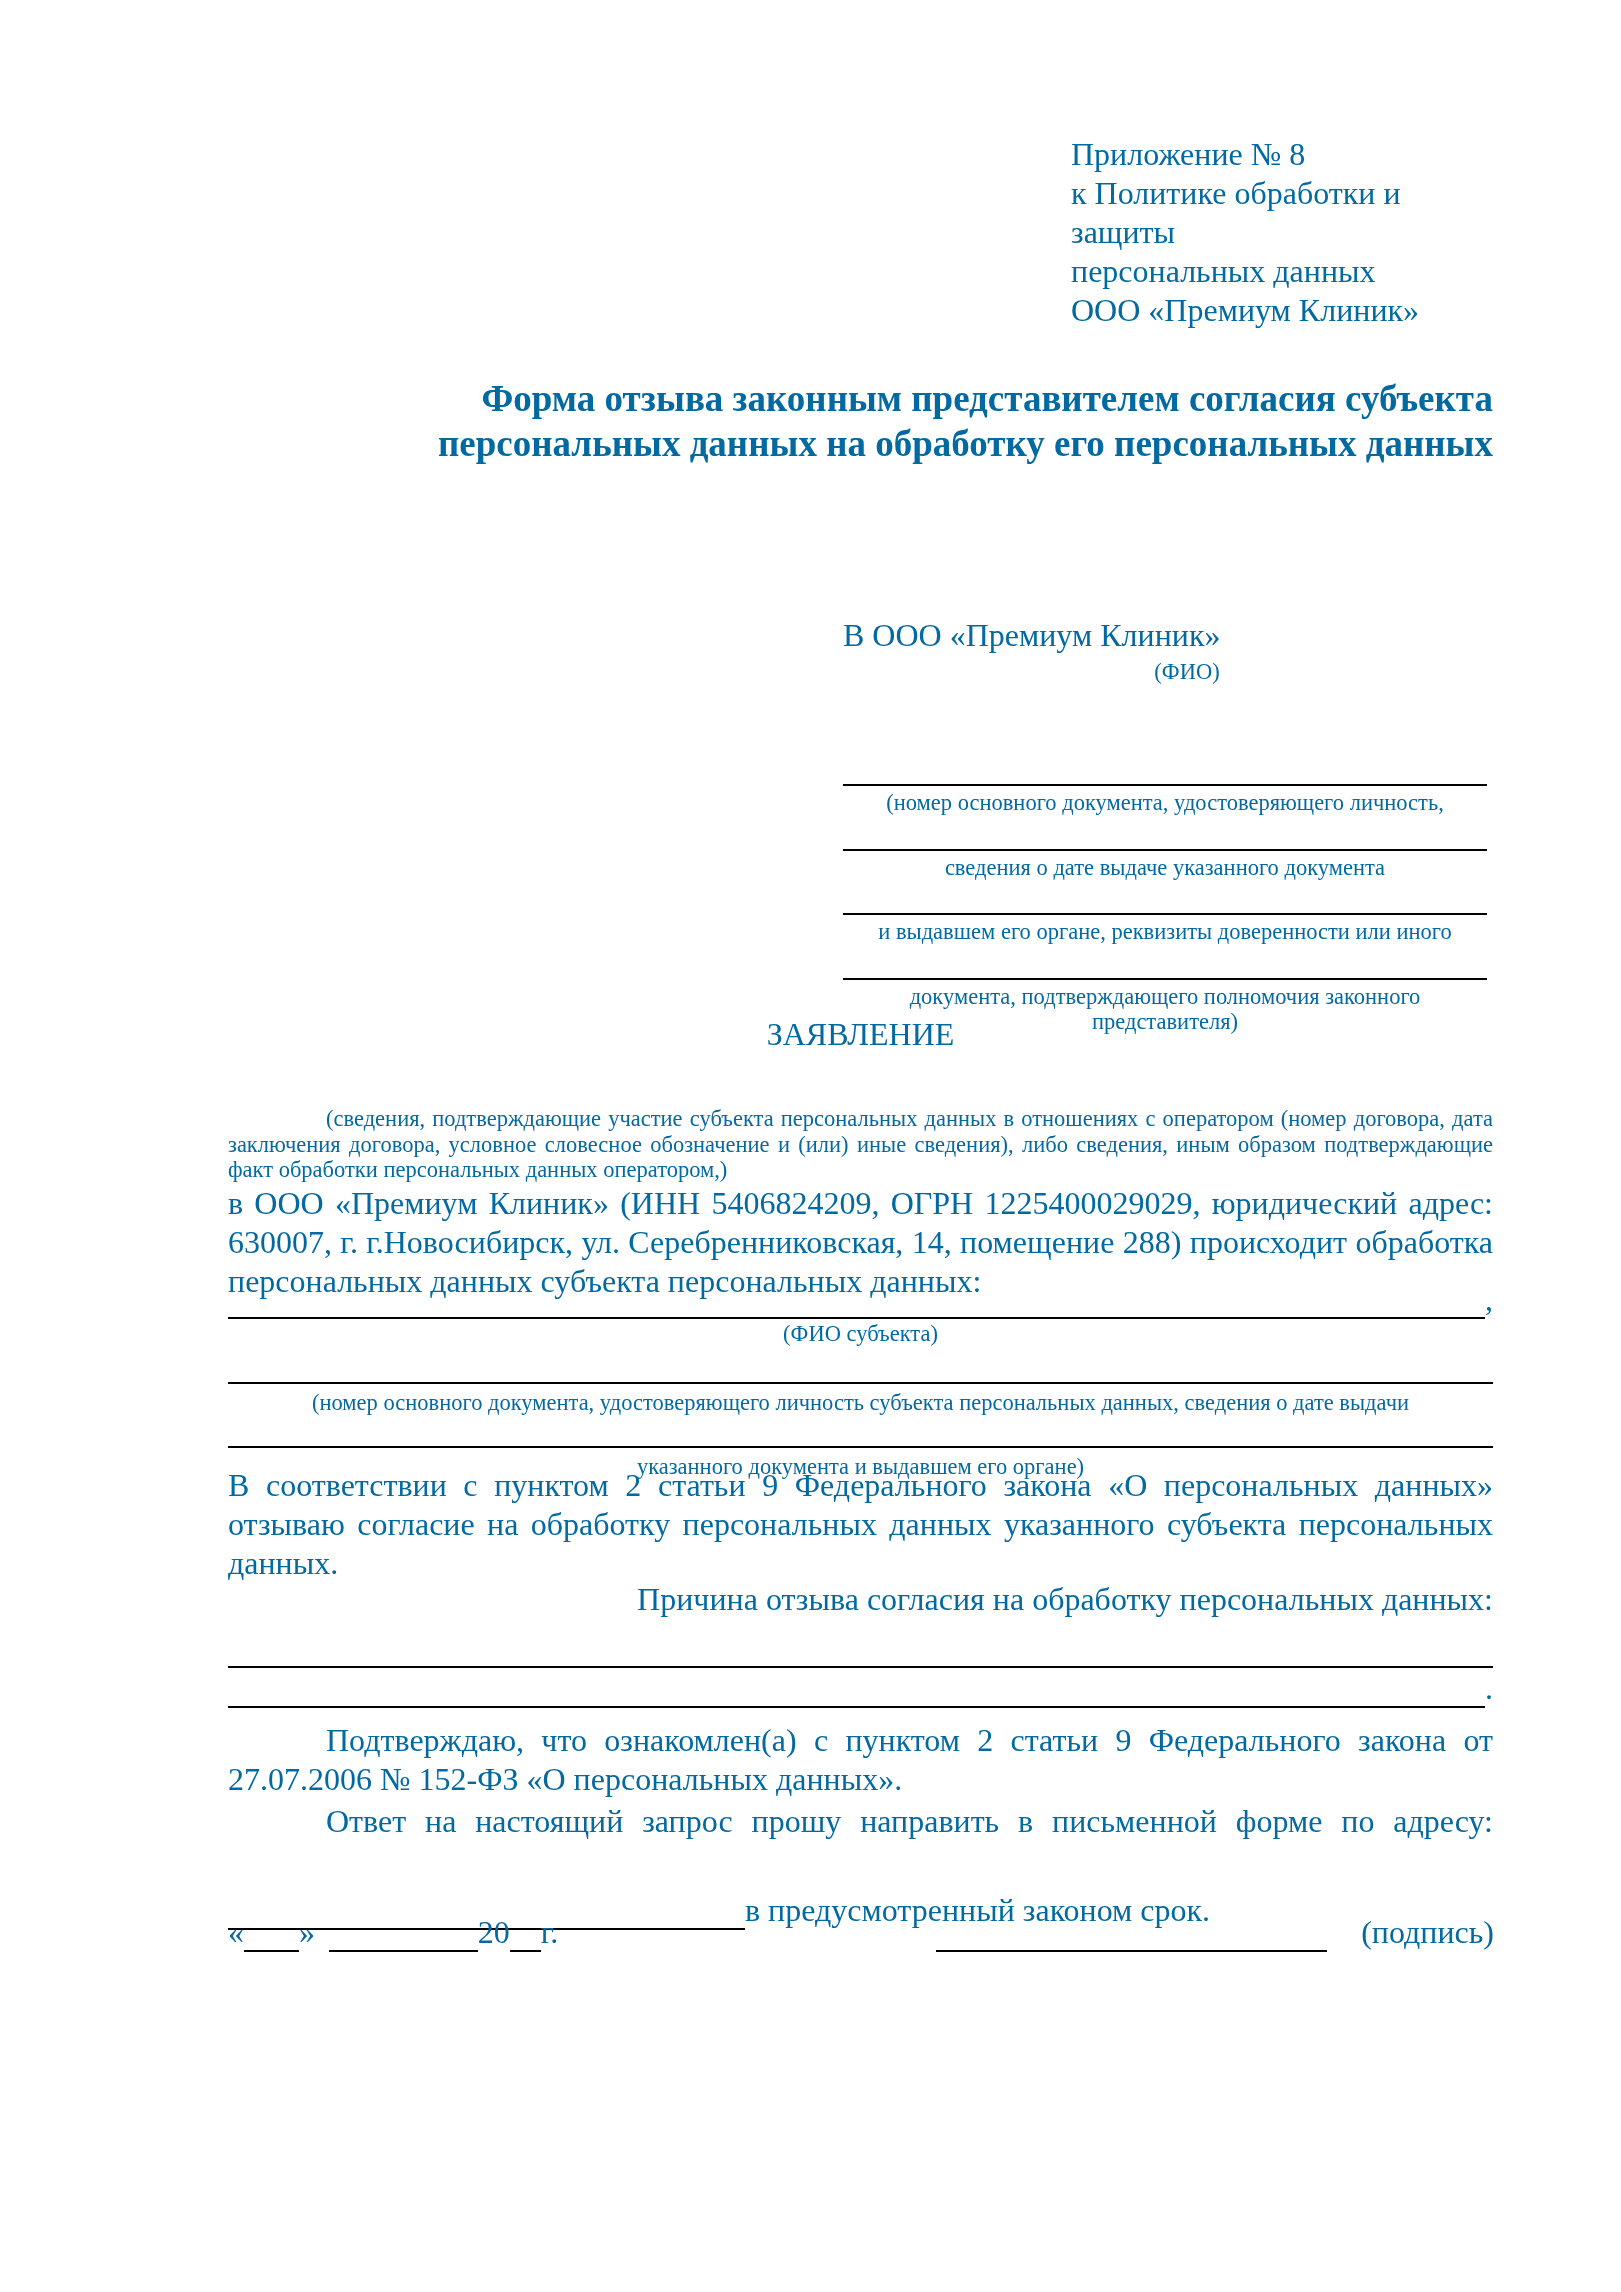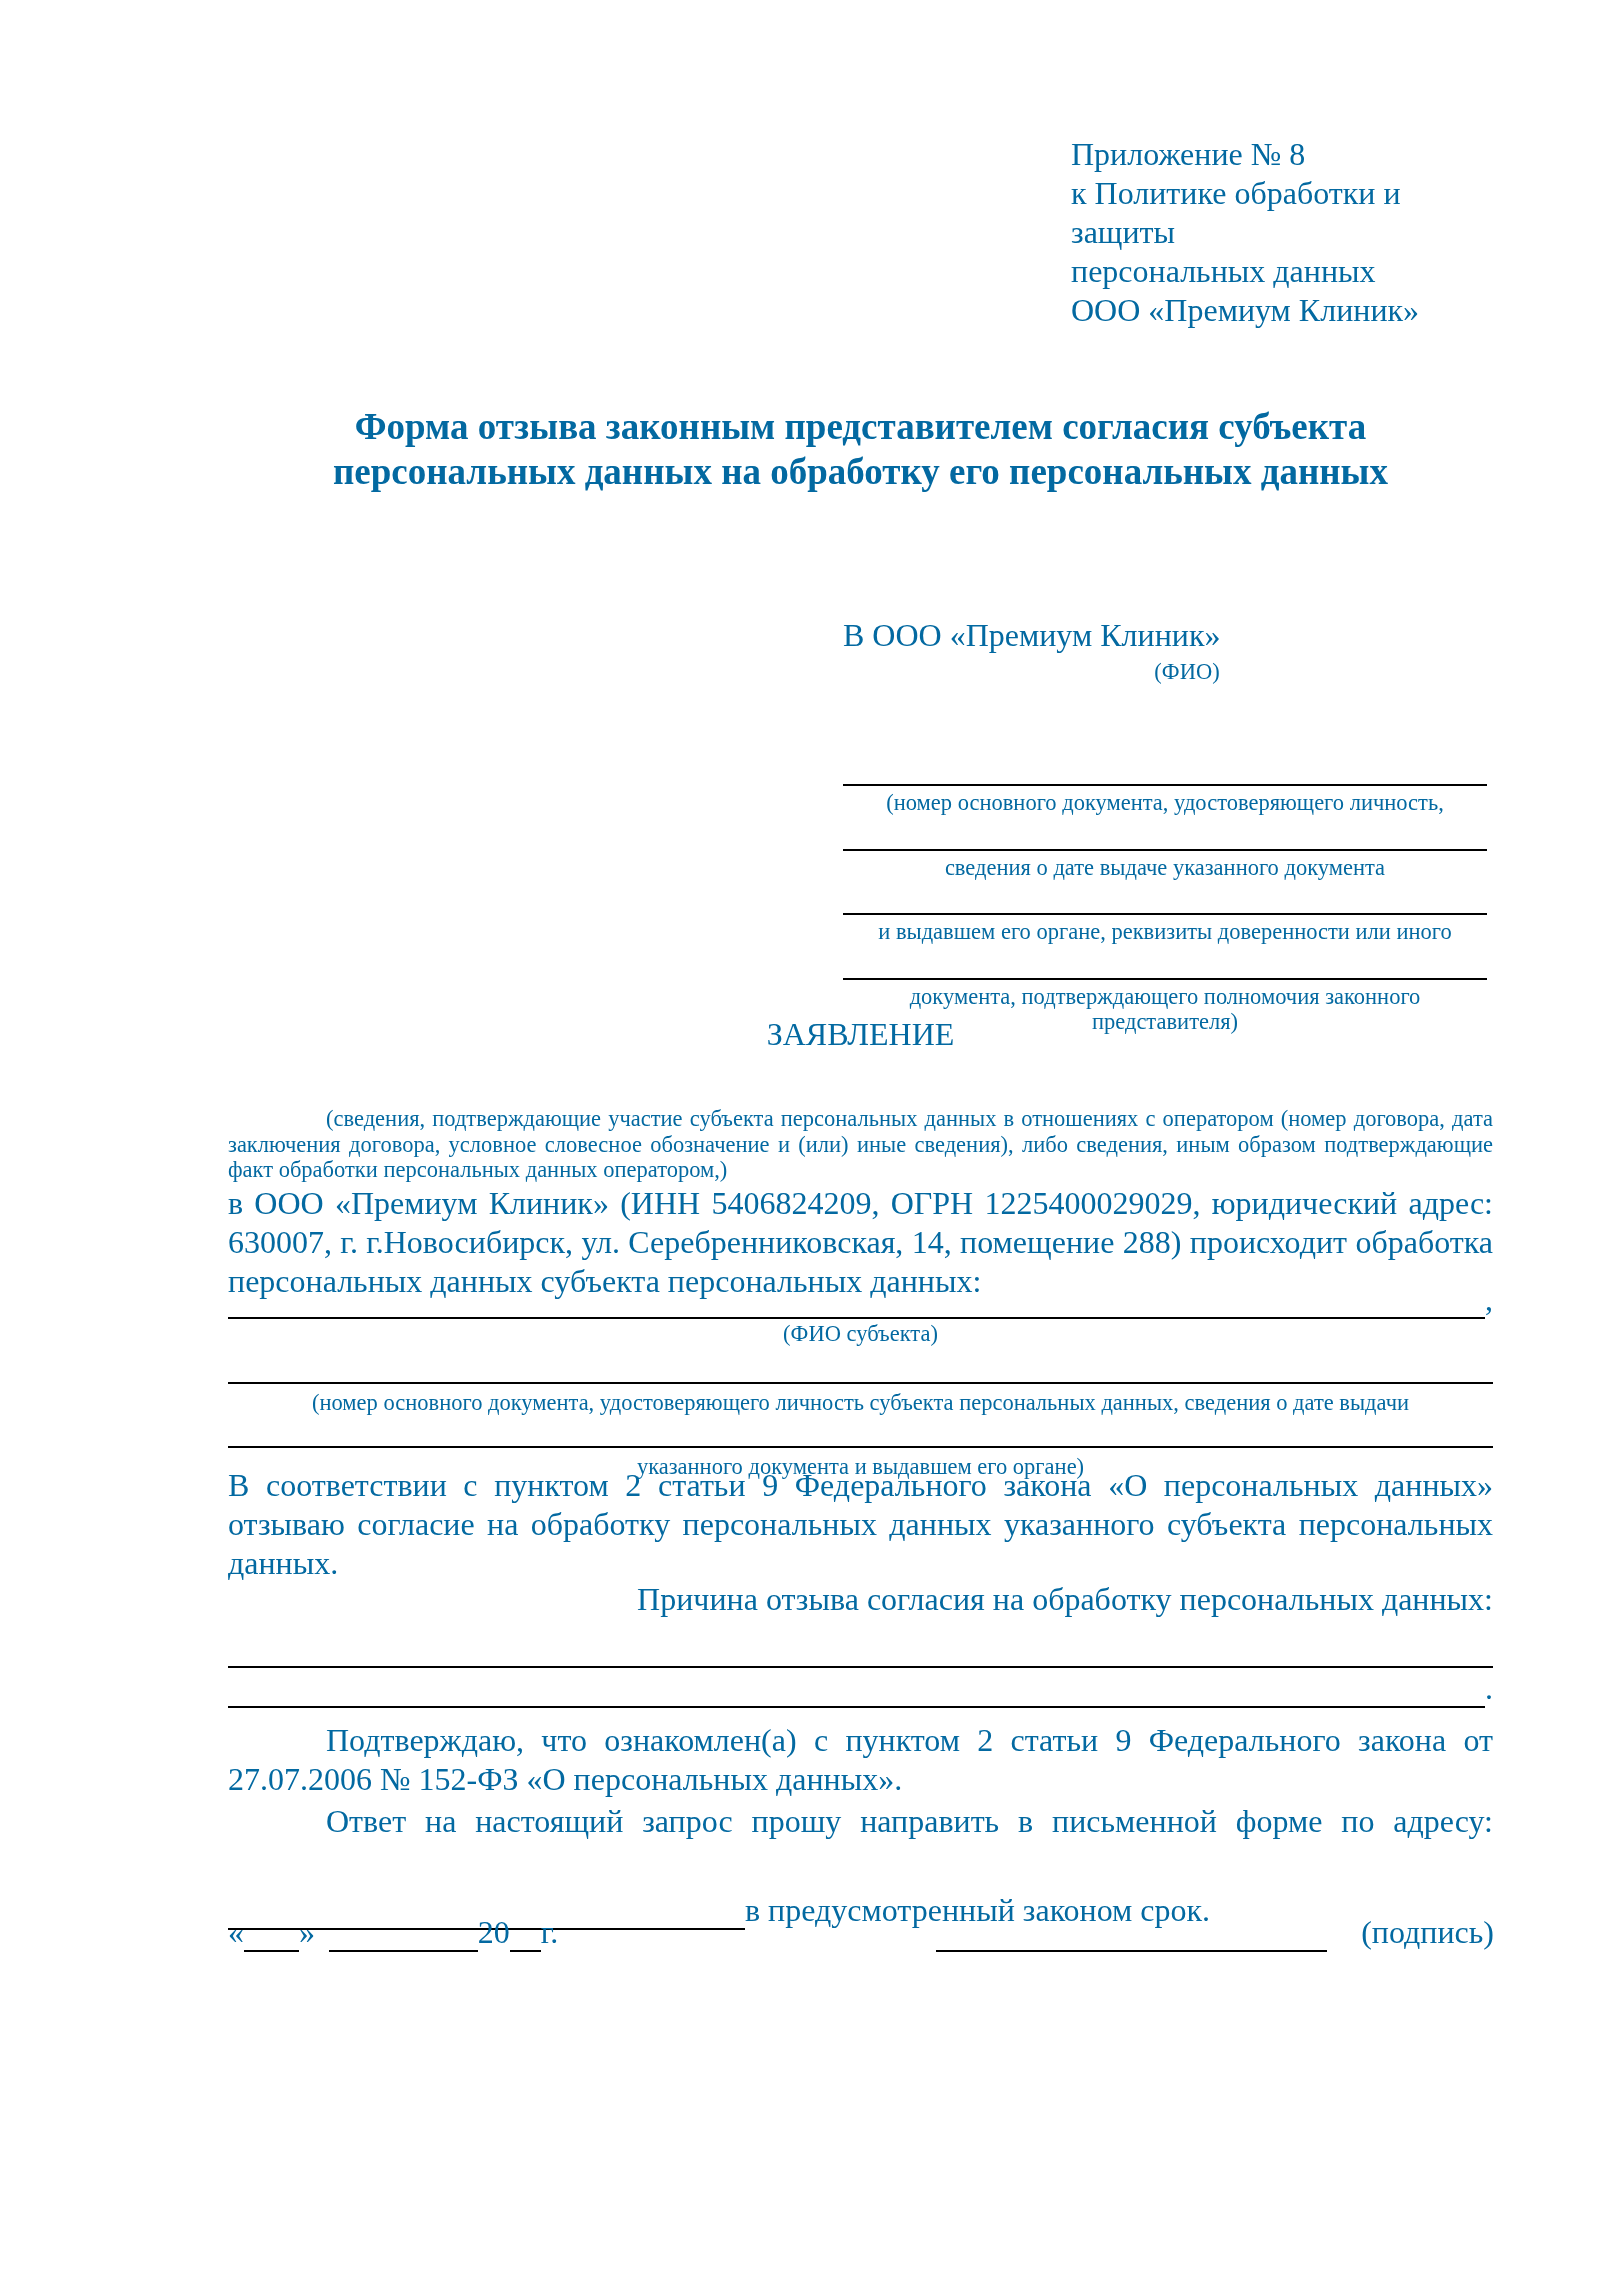--- a/index.html
+++ b/index.html
@@ -27,21 +27,21 @@
 
 <div class="page">
 
   <div class="abs body-text" style="left:1071px;top:135px;width:431px;">
     <div>Приложение № 8</div>
     <div>к Политике обработки и защиты</div>
     <div>персональных данных</div>
     <div>ООО «Премиум Клиник»</div>
   </div>
 
-  <div class="abs bold center pre" style="left:228px;top:404px;width:1265px;font-size:37px;line-height:45px;">Форма отзыва законным представителем согласия субъекта
+  <div class="abs bold center pre" style="left:228px;top:376px;width:1265px;font-size:37px;line-height:45px;text-align:right;">Форма отзыва законным представителем согласия субъекта
 персональных данных на обработку его персональных данных</div>
 
   <div class="abs" style="left:843px;top:616px;width:644px;">
     <div class="body-text">В ООО «Премиум Клиник»</div>
     <div class="caption center" style="margin-left:44px;margin-top:3.9px;text-align:center;">(ФИО)</div>
   </div>
 
   <div class="abs" style="left:843px;top:749px;width:644px;">
     <div class="pair-blank"></div>
     <div class="caption center" style="margin-top:3.9px;">(номер основного документа, удостоверяющего личность,</div>

